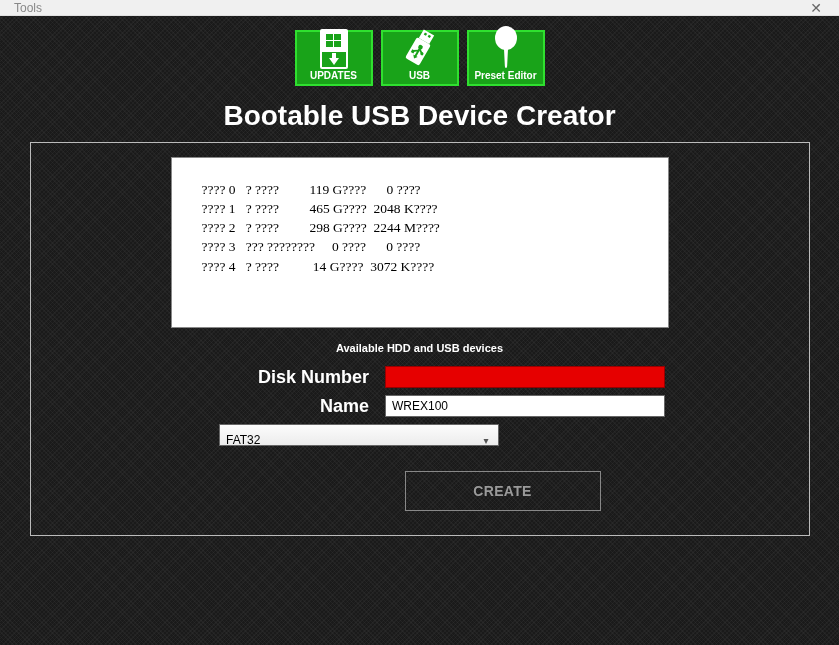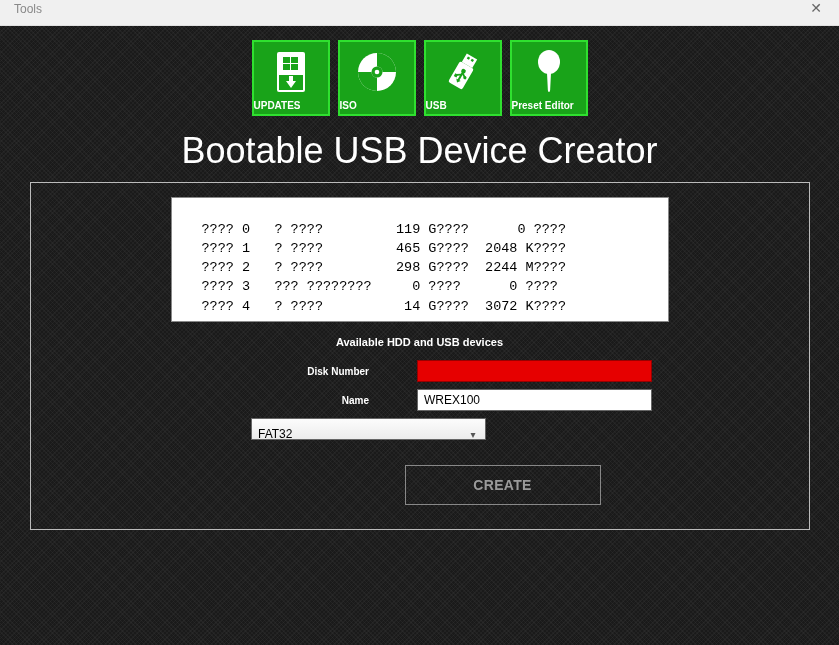--- a/index.html
+++ b/index.html
@@ -11,25 +11,25 @@
     overflow: hidden;
   }
   .window {
     width: 839px;
     height: 645px;
     background: #fff;
     display: flex;
     flex-direction: column;
   }
   .menubar {
-    height: 26px;
+    height: 16px;
     background: #f0f0f0;
     border-bottom: 1px solid #e0e0e0;
     display: flex;
-    align-items: flex-start;
+    align-items: center;
     padding: 0 8px;
     font-size: 12px;
     color: #888;
     position: relative;
   }
   .menubar .menu-item { padding: 2px 6px; cursor: default; }
   .menubar .close {
     margin-left: auto;
     width: 30px; text-align: center;
     color: #666; font-size: 14px; font-family: Arial;
@@ -46,26 +46,26 @@
     align-items: center;
     padding: 10px 30px 20px 30px;
   }
   .tiles {
     display: flex;
     gap: 8px;
     margin-top: 4px;
     margin-bottom: 10px;
   }
   .tile {
-    width: 78px; height: 76px;
+    width: 78px; height: 56px;
     background: #19a319;
     border: 2px solid #2fe02f;
     display: flex;
     flex-direction: column;
-    align-items: flex-start;
+    align-items: center;
     justify-content: flex-end;
     color: #fff;
     cursor: pointer;
     position: relative;
   }
   .tile .icon-wrap {
     flex: 1;
     width: 100%;
     display: flex; align-items: center; justify-content: center;
   }
@@ -73,41 +73,41 @@
     font-size: 10px;
     font-weight: 600;
     padding-bottom: 3px;
     text-align: center;
     line-height: 1;
   }
   .tile svg { display: block; }
 
   h1.title {
     color: #fff;
-    font-size: 36px;
-    font-weight: 400;
+    font-size: 28px;
+    font-weight: 700;
     margin: 4px 0 10px 0;
   }
 
   .frame {
     width: 780px;
     border: 1px solid #bbb;
     padding: 14px 70px 24px 70px;
     display: flex;
     flex-direction: column;
     align-items: center;
   }
 
   .listbox {
     width: 498px;
-    height: 125px;
+    height: 171px;
     background: #fff;
     border: 1px solid #888;
     padding: 22px 12px 8px 30px;
-    font-family: Liberation Mono, monospace;
+    font-family: Liberation Serif, serif;
     font-size: 13.5px;
     color: #000;
     white-space: pre;
     line-height: 1.42;
     overflow: hidden;
   }
 
   .section-heading {
     color: #fff;
     font-size: 11px;
@@ -118,33 +118,32 @@
   .form {
     display: grid;
     grid-template-columns: 150px 235px;
     column-gap: 16px;
     row-gap: 7px;
     align-items: center;
     justify-content: center;
   }
   .form-label {
     color: #fff;
-    font-size: 10px;
+    font-size: 18px;
     font-weight: 700;
     text-align: right;
   }
   input.text, .select-wrap {
     height: 22px;
     background: #fff;
     border: 1px solid #666;
     font-size: 12px;
     padding: 0 6px;
-    width: 235px;
+    width: 280px;
     font-family: "Segoe UI", Arial, sans-serif;
-    margin-left: 32px;
   }
   input.text.red {
     background: #e60000;
     border: 1px solid #990000;
     color: #fff;
   }
   .select-wrap {
     display: flex; align-items: center; justify-content: space-between;
     padding: 10px 4px 0 6px;
     background: linear-gradient(#fcfcfc,#ececec);
@@ -196,32 +195,20 @@
             <path d="M17 38 L12 31 L15 31 L15 26 L19 26 L19 31 L22 31 Z" fill="#fff"></path>
             <rect x="9" y="7" width="7" height="6" fill="#19a319"></rect>
             <rect x="17" y="7" width="7" height="6" fill="#19a319"></rect>
             <rect x="9" y="14" width="7" height="6" fill="#19a319"></rect>
             <rect x="17" y="14" width="7" height="6" fill="#19a319"></rect>
           </svg>
         </div>
         <div class="label">UPDATES</div>
       </div>
 
-      <div class="tile">
-        <div class="icon-wrap">
-          <svg width="46" height="46" viewBox="0 0 46 46">
-            <circle cx="23" cy="23" r="19" fill="#fff"></circle>
-            <circle cx="23" cy="23" r="5.5" fill="#19a319"></circle>
-            <path d="M23 4 A19 19 0 0 1 42 23 L28.5 23 A5.5 5.5 0 0 0 23 17.5 Z" fill="#19a319"></path>
-            <path d="M23 42 A19 19 0 0 1 4 23 L17.5 23 A5.5 5.5 0 0 0 23 28.5 Z" fill="#19a319"></path>
-            <circle cx="23" cy="23" r="2.3" fill="#fff"></circle>
-          </svg>
-        </div>
-        <div class="label">ISO</div>
-      </div>
 
       <div class="tile">
         <div class="icon-wrap">
           <svg width="46" height="46" viewBox="0 0 46 46">
             <g transform="rotate(30 23 23)">
               <rect x="17" y="5" width="12" height="10" fill="#fff"></rect>
               <rect x="19.5" y="7" width="2.5" height="2.5" fill="#19a319"></rect>
               <rect x="24" y="7" width="2.5" height="2.5" fill="#19a319"></rect>
               <rect x="15" y="15" width="16" height="24" rx="2" fill="#fff"></rect>
               <circle cx="23" cy="22" r="2.3" fill="#19a319"></circle>

